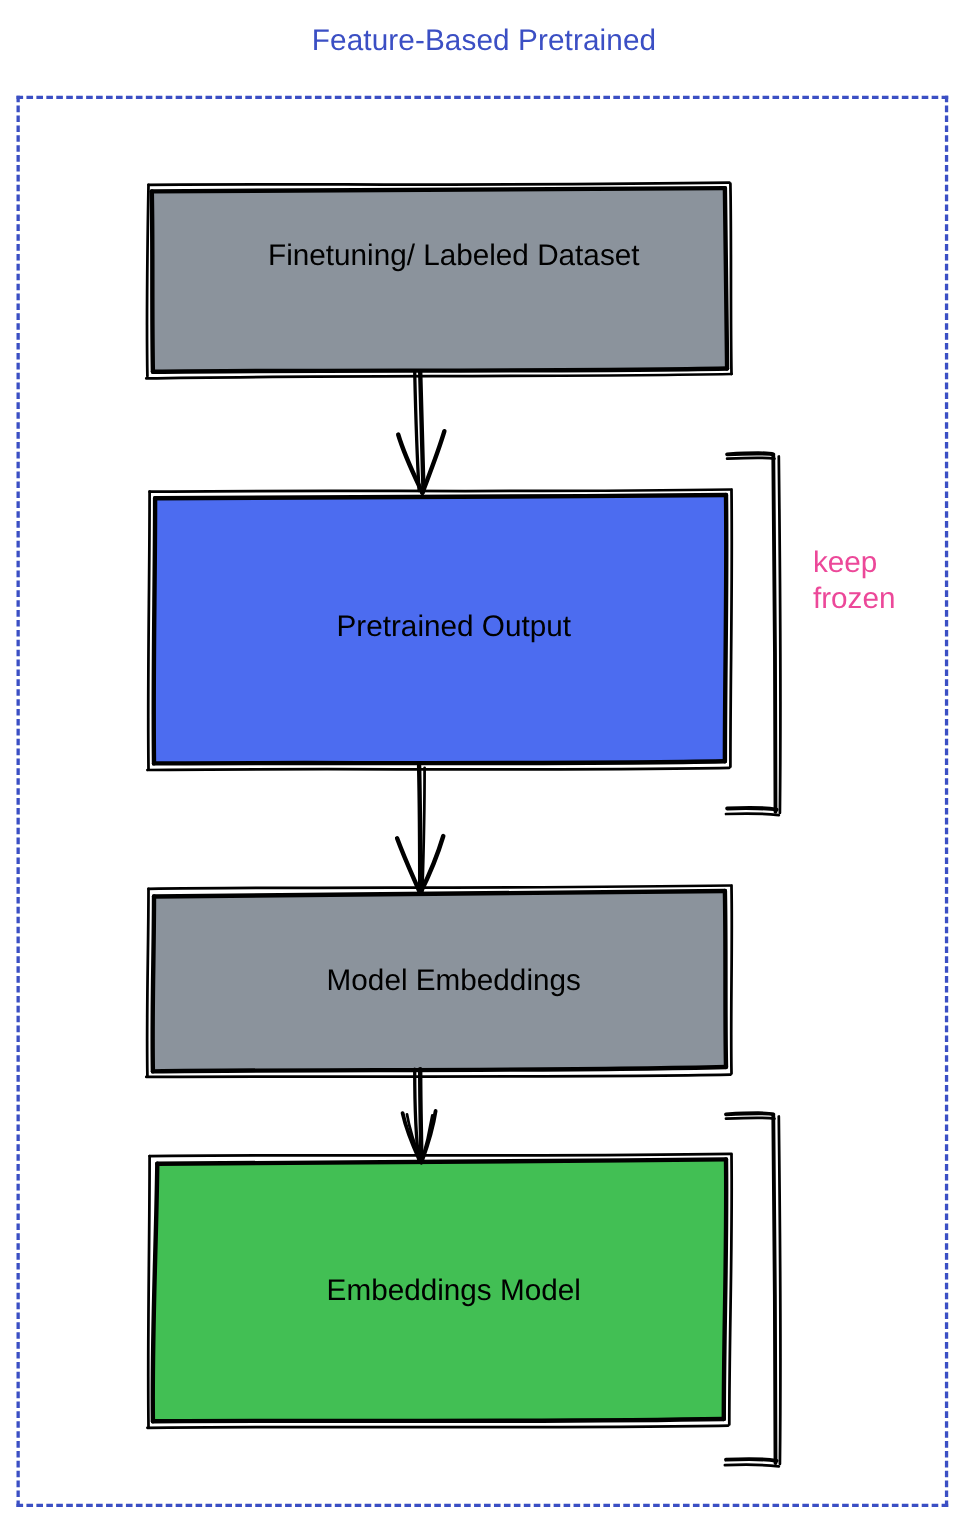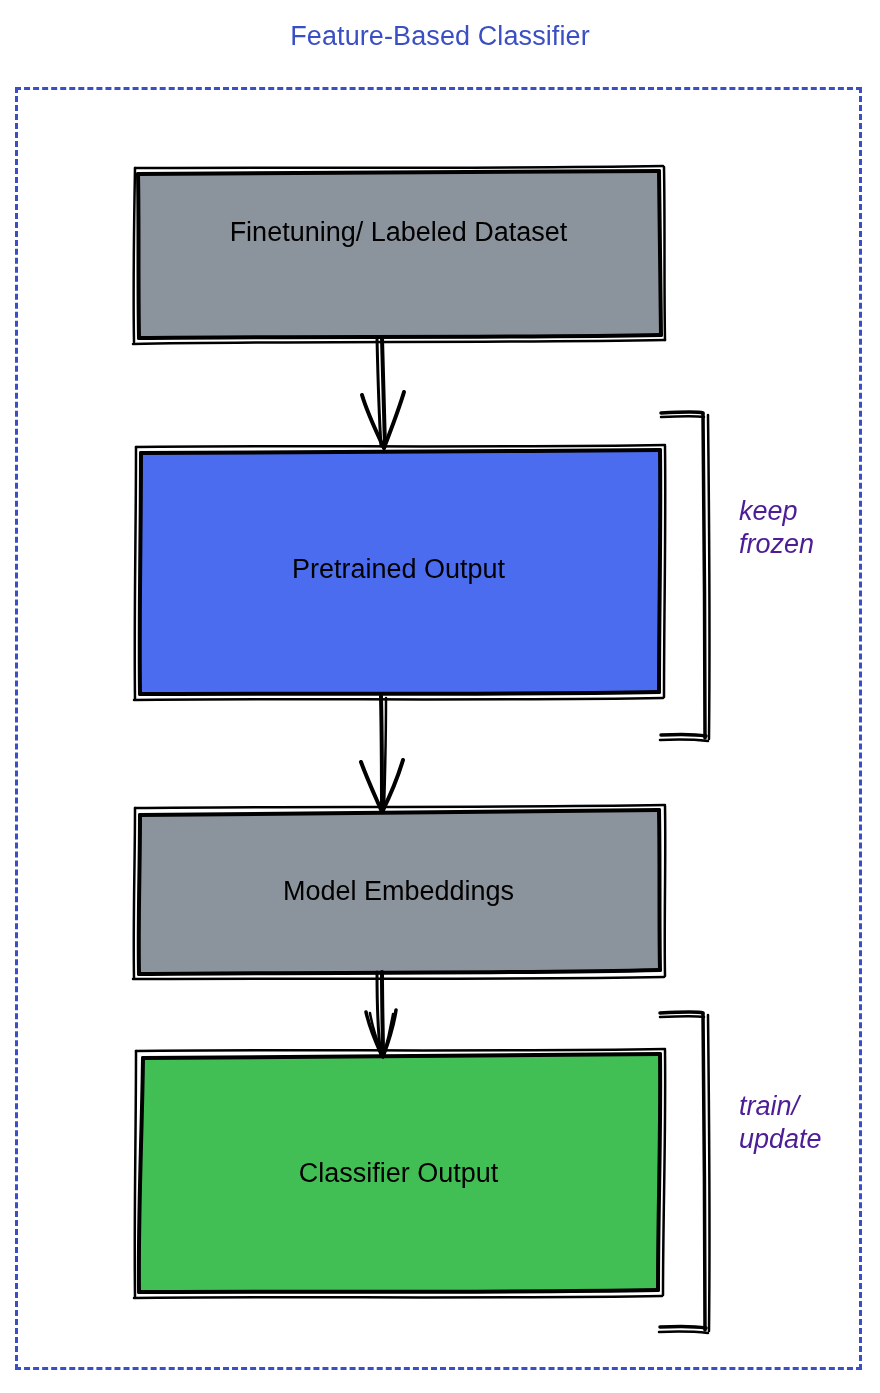--- a/index.html
+++ b/index.html
@@ -61,20 +61,21 @@
   }
   .node .node-label {
     position: absolute;
     left: 0;
     width: 100%;
     text-align: center;
     color: #000000;
     font-size: 27px;
     font-family: "Liberation Sans", sans-serif;
     line-height: 1.15;
+    padding-left: 14px;
   }
 
   #node-dataset {
     left: 137px;
     top: 172px;
     width: 523px;
     height: 164px;
   }
   #node-dataset .node-label { top: 45px; }
 
@@ -108,44 +109,43 @@
     left: 0; top: 0;
     width: 880px;
     height: 1393px;
     overflow: visible;
     pointer-events: none;
   }
 
   
   .annotation-label {
     position: absolute;
-    color: #4c1d95;
+    color: #ec4899;
     font-size: 27px;
     line-height: 1.22;
     font-family: "Liberation Sans", sans-serif;
     white-space: pre-line;
-    font-style: italic;
   }
   #label-keep-frozen {
     left: 739px;
     top: 495px;
     width: 120px;
   }
   #label-train-update {
     left: 739px;
     top: 1090px;
     width: 120px;
   }
 </style>
 </head>
 <body>
 
 <div id="diagram-root">
 
-  <div class="title">Feature-Based Classifier</div>
+  <div class="title">Feature-Based Pretrained</div>
 
   <div class="dashed-frame"></div>
 
   <div class="node" id="node-dataset">
     <svg class="sketch-svg" viewBox="0 0 539 180" preserveAspectRatio="none">
       <path d="M9,10 L530,7 L532,171 L10,174 Z" fill="#8b939c" stroke="none"></path>
       <path d="M9,10 C140,8 330,9 530,7" fill="none" stroke="#000" stroke-width="4" stroke-linecap="round"></path>
       <path d="M530,7 C531,60 531,120 532,171" fill="none" stroke="#000" stroke-width="4" stroke-linecap="round"></path>
       <path d="M532,171 C380,174 160,172 10,174" fill="none" stroke="#000" stroke-width="4" stroke-linecap="round"></path>
       <path d="M10,174 C9,118 10,62 9,10" fill="none" stroke="#000" stroke-width="4" stroke-linecap="round"></path>
@@ -192,21 +192,21 @@
       <path d="M14,12 L531,8 L529,244 L10,246 Z" fill="#42bf54" stroke="none"></path>
       <path d="M14,12 C160,10 350,10 531,8" fill="none" stroke="#000" stroke-width="4" stroke-linecap="round"></path>
       <path d="M531,8 C532,88 529,166 529,244" fill="none" stroke="#000" stroke-width="4" stroke-linecap="round"></path>
       <path d="M529,244 C360,247 150,245 10,246" fill="none" stroke="#000" stroke-width="4" stroke-linecap="round"></path>
       <path d="M10,246 C9,166 13,88 14,12" fill="none" stroke="#000" stroke-width="4" stroke-linecap="round"></path>
       <path d="M7,5 C160,3 350,6 536,3" fill="none" stroke="#000" stroke-width="2.5" stroke-linecap="round"></path>
       <path d="M536,4 C537,86 534,168 534,249" fill="none" stroke="#000" stroke-width="2.5" stroke-linecap="round"></path>
       <path d="M533,250 C360,253 150,250 5,252" fill="none" stroke="#000" stroke-width="2.5" stroke-linecap="round"></path>
       <path d="M6,251 C5,168 7,88 7,5" fill="none" stroke="#000" stroke-width="2.5" stroke-linecap="round"></path>
     </svg>
-    <div class="node-label">Classifier Output</div>
+    <div class="node-label">Embeddings Model</div>
   </div>
 
   <svg id="connectors" viewBox="0 0 880 1393">
 
     <g>
       <path d="M382,338 C383,380 384,412 385,446" fill="none" stroke="#000" stroke-width="4" stroke-linecap="round"></path>
       <path d="M377,338 C378,382 379,414 381,446" fill="none" stroke="#000" stroke-width="3" stroke-linecap="round"></path>
       <path d="M362,395 C368,415 377,433 384,448" fill="none" stroke="#000" stroke-width="4" stroke-linecap="round"></path>
       <path d="M404,392 C398,412 390,432 384,448" fill="none" stroke="#000" stroke-width="4" stroke-linecap="round"></path>
     </g>
@@ -242,16 +242,14 @@
       <path d="M703,1014 C704,1100 705,1240 705,1330" fill="none" stroke="#000" stroke-width="3.5" stroke-linecap="round"></path>
       <path d="M708,1015 C709,1100 710,1240 709,1331" fill="none" stroke="#000" stroke-width="2.5" stroke-linecap="round"></path>
       <path d="M660,1327 C681,1326 700,1327 706,1328" fill="none" stroke="#000" stroke-width="3.5" stroke-linecap="round"></path>
       <path d="M659,1332 C682,1331 699,1332 708,1333" fill="none" stroke="#000" stroke-width="2.5" stroke-linecap="round"></path>
     </g>
   </svg>
 
   <div class="annotation-label" id="label-keep-frozen">keep
 frozen</div>
 
-  <div class="annotation-label" id="label-train-update">train/
-update</div>
 
 </div>
 
 </body></html>

